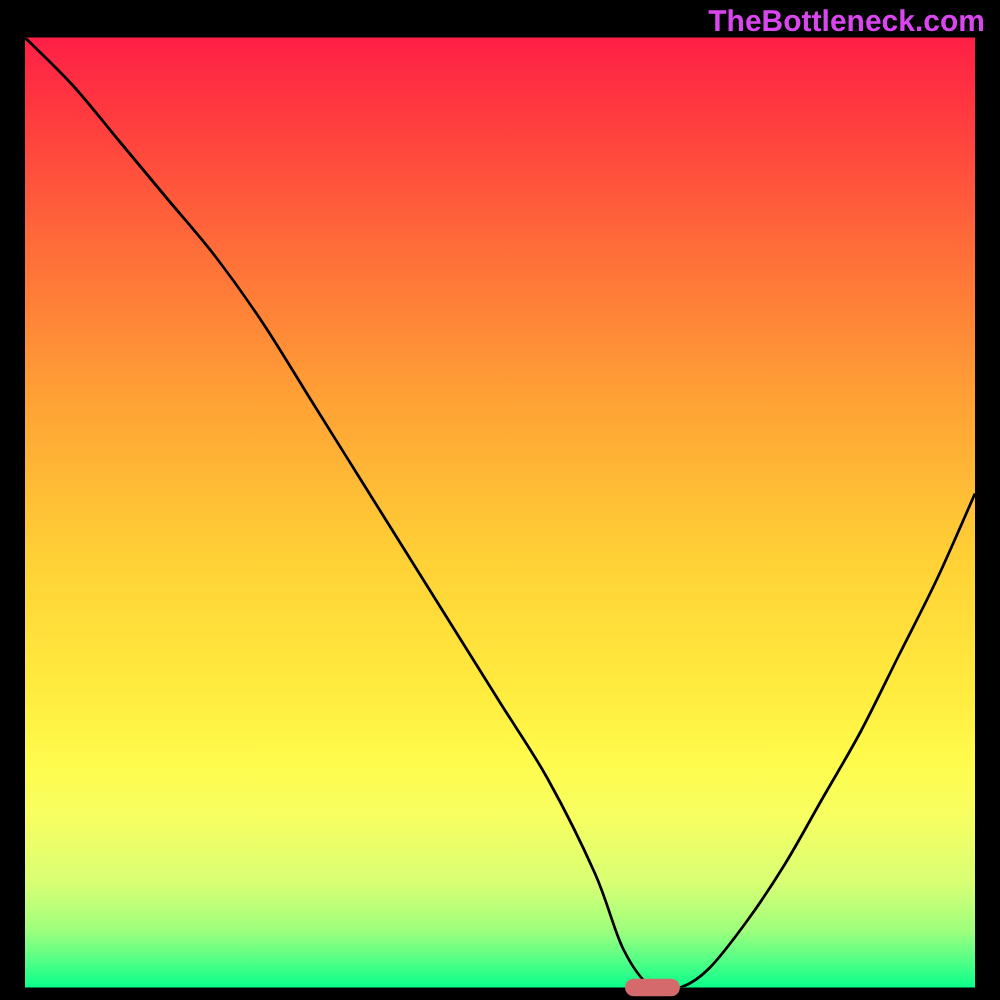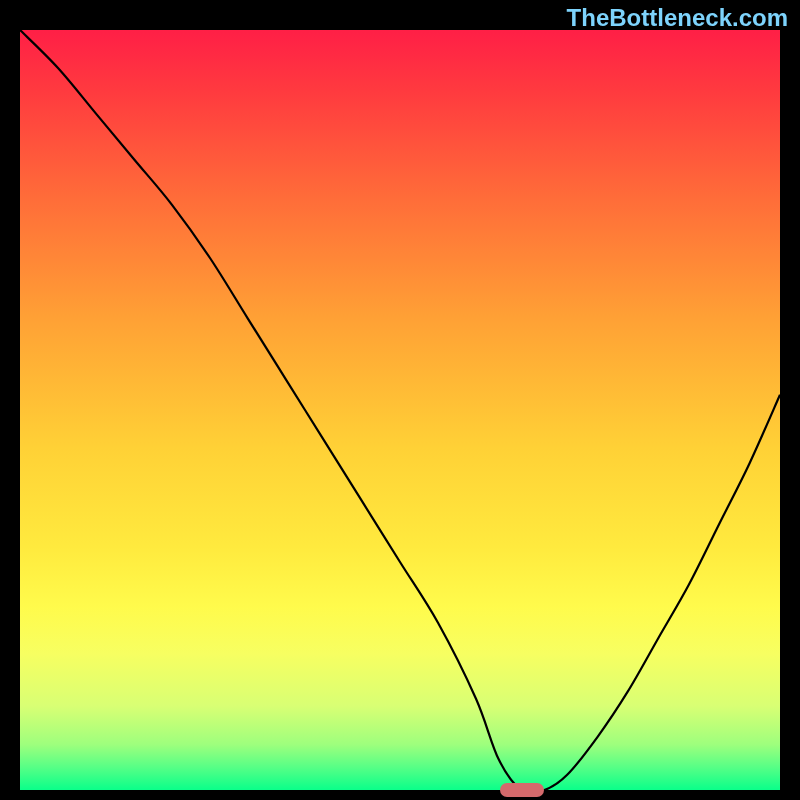--- a/index.html
+++ b/index.html
@@ -13,21 +13,21 @@
   .container {
     position: relative;
     width: 800px;
     height: 800px;
     background: #000;
   }
   .watermark {
     position: absolute;
     top: 4px;
     right: 12px;
-    color: #7dd3fc;
+    color: #d946ef;
     font-family: Arial, Helvetica, sans-serif;
     font-size: 24px;
     font-weight: 600;
     z-index: 10;
     user-select: none;
   }
   .plot-area {
     position: absolute;
     left: 20px;
     top: 30px;

